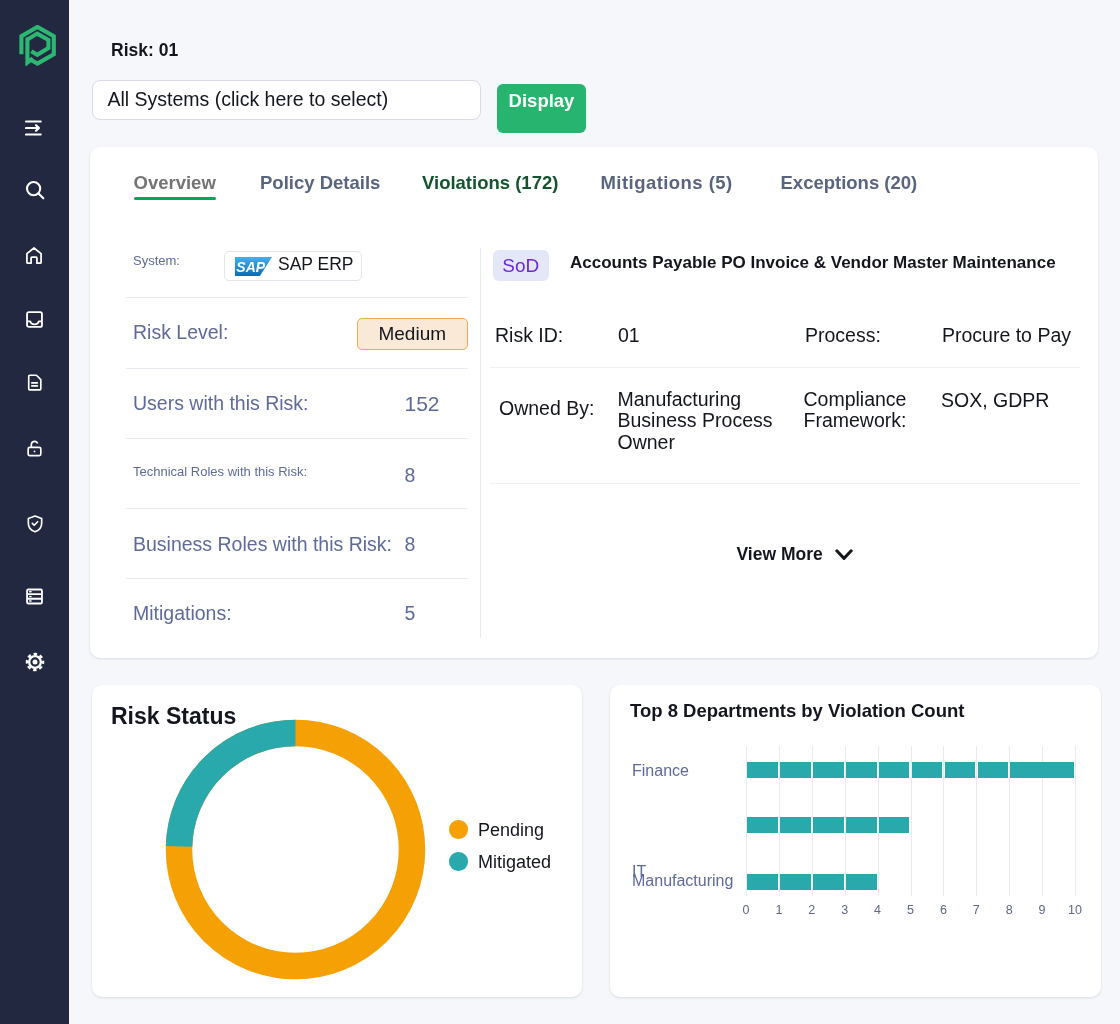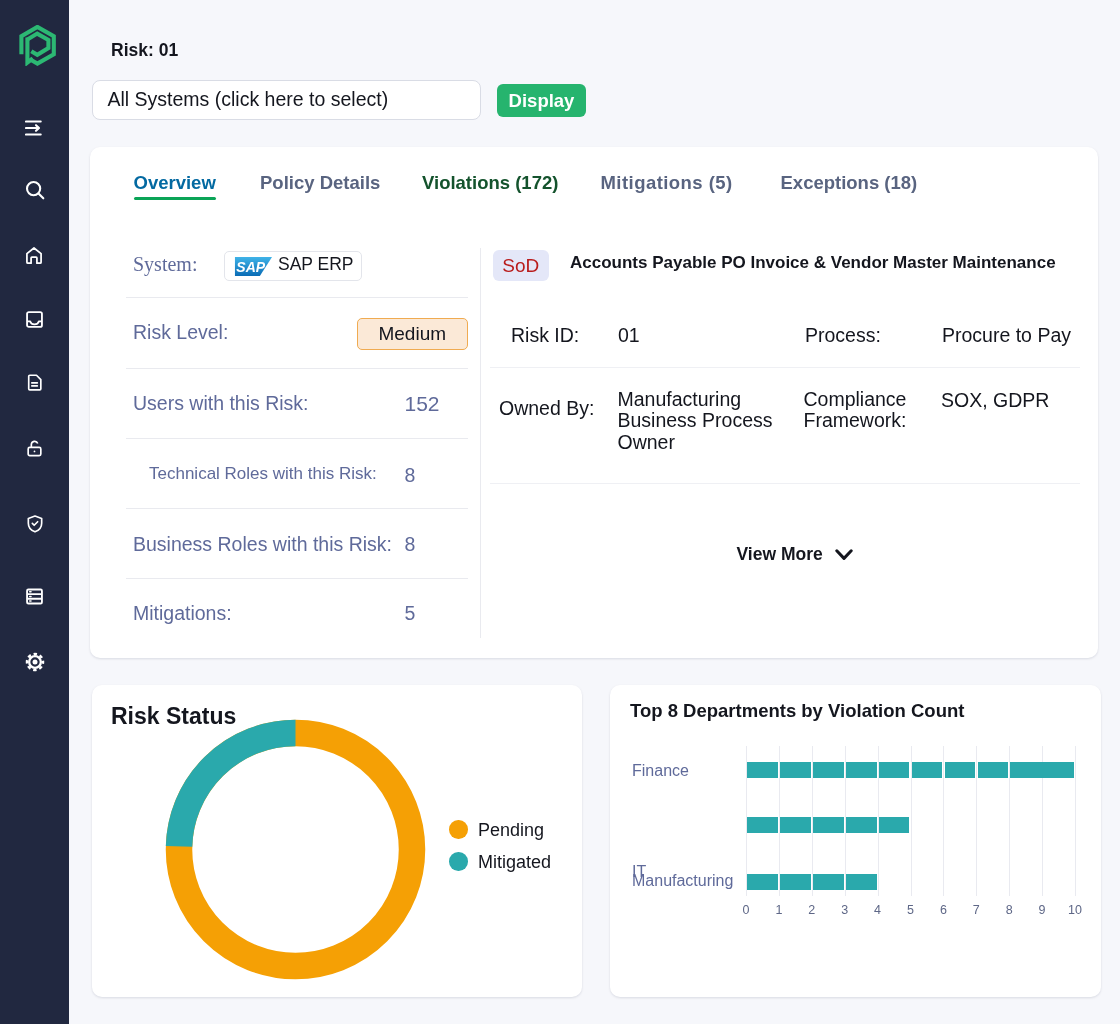--- a/index.html
+++ b/index.html
@@ -59,33 +59,33 @@
   <svg class="abs" style="left:25px;top:652px" width="20" height="20" viewBox="0 0 24 24" fill="none" stroke="#fff">
     <circle cx="12" cy="12" r="7" stroke-width="2.8"></circle>
     <circle cx="12" cy="12" r="3" fill="#fff" stroke="none"></circle>
     <circle cx="12" cy="12" r="9.6" stroke-width="3" stroke-dasharray="4.1 3.44" stroke-dashoffset="2"></circle>
   </svg>
 </div>
 
 <div class="abs dark" style="left:111px;top:39.5px;font-size:17.5px;font-weight:700;">Risk: 01</div>
 <div class="abs" style="left:92px;top:80px;width:389px;height:40px;background:#fff;border:1px solid #d9dce5;border-radius:8px;"></div>
 <div class="abs dark" style="left:107.5px;top:87.5px;font-size:19.5px;">All Systems (click here to select)</div>
-<div class="abs" style="left:497px;top:84px;width:89px;height:33px;background:#26b46e;border-radius:6px;color:#fff;font-size:18.5px;font-weight:700;text-align:center;line-height:33px;">Display</div>
+<div class="abs" style="left:497px;top:84px;width:89px;height:49px;background:#26b46e;border-radius:6px;color:#fff;font-size:18.5px;font-weight:700;text-align:center;line-height:33px;">Display</div>
 
 <div class="card" style="left:90px;top:147px;width:1008px;height:511px;"></div>
 
-<div class="abs" style="left:133.5px;top:171.5px;font-size:18.5px;font-weight:700;color:#0369a1;">Overview</div>
+<div class="abs" style="left:133.5px;top:171.5px;font-size:18.5px;font-weight:700;color:#737373;">Overview</div>
 <div class="abs" style="left:134px;top:197.3px;width:82px;height:3px;background:#0aa457;border-radius:2px;"></div>
 <div class="abs" style="left:260px;top:171.5px;font-size:18.5px;font-weight:700;color:#596480;">Policy Details</div>
 <div class="abs" style="left:422px;top:171.5px;font-size:18.5px;font-weight:700;color:#14532d;">Violations (172)</div>
 <div class="abs" style="left:600.5px;top:171.5px;font-size:18.5px;font-weight:700;color:#596480;letter-spacing:0.45px;">Mitigations (5)</div>
-<div class="abs" style="left:780.5px;top:171.5px;font-size:18.5px;font-weight:700;color:#596480;">Exceptions (18)</div>
+<div class="abs" style="left:780.5px;top:171.5px;font-size:18.5px;font-weight:700;color:#596480;">Exceptions (20)</div>
 
 <div id="leftcol">
-  <div class="abs slate" style="left:133px;top:253px;font-size:20px;font-family:Liberation Serif, serif;">System:</div>
+  <div class="abs slate" style="left:133px;top:253px;font-size:13px;">System:</div>
   <div class="abs" style="left:224px;top:250.5px;width:138px;height:30px;background:#fff;border:1px solid #e3e5eb;border-radius:5px;"></div>
   <svg class="abs" style="left:234px;top:256.5px;" width="39" height="19" viewBox="0 0 41 21">
     <defs>
         <linearGradient id="sapg" x1="0" y1="0" x2="0" y2="1">
       <stop offset="0" stop-color="#3fb3e8"></stop>
           <stop offset="1" stop-color="#0a6cb5"></stop>
     </linearGradient>
       </defs>
     <path d="M0 0 H41 L27.5 21 H0 Z" fill="url(#sapg)"></path>
     <text x="1.5" y="16.6" font-family="Liberation Sans" font-weight="700" font-style="italic" font-size="15.5" fill="#fff">SAP</text>
@@ -94,39 +94,39 @@
   <div class="abs" style="left:126px;top:296.5px;width:342px;height:1px;background:#e9eaef;"></div>
 
   <div class="abs slate" style="left:133px;top:320.5px;font-size:19.5px;">Risk Level:</div>
   <div class="abs" style="left:356.5px;top:318px;width:111.5px;height:31.5px;background:#fbe9d7;border:1px solid #f0ab51;border-radius:5px;color:#14161e;font-size:19px;text-align:center;line-height:30px;">Medium</div>
   <div class="abs" style="left:126px;top:368px;width:342px;height:1px;background:#e9eaef;"></div>
 
   <div class="abs slate" style="left:133px;top:391.7px;font-size:19.5px;">Users with this Risk:</div>
   <div class="abs slate" style="left:404.5px;top:392px;font-size:21px;">152</div>
   <div class="abs" style="left:126px;top:438.3px;width:342px;height:1px;background:#e9eaef;"></div>
 
-  <div class="abs slate" style="left:133px;top:463.6px;font-size:17px;margin-left:16px;">Technical Roles with this Risk:</div>
+  <div class="abs slate" style="left:133px;top:463.6px;font-size:13px;">Technical Roles with this Risk:</div>
   <div class="abs slate" style="left:404.5px;top:464px;font-size:19.5px;">8</div>
   <div class="abs" style="left:126px;top:508.3px;width:342px;height:1px;background:#e9eaef;"></div>
 
   <div class="abs slate" style="left:133px;top:532.8px;font-size:19.5px;">Business Roles with this Risk:</div>
   <div class="abs slate" style="left:404.5px;top:533px;font-size:19.5px;">8</div>
   <div class="abs" style="left:126px;top:578.3px;width:342px;height:1px;background:#e9eaef;"></div>
 
   <div class="abs slate" style="left:133px;top:601.9px;font-size:19.5px;">Mitigations:</div>
   <div class="abs slate" style="left:404.5px;top:602px;font-size:19.5px;">5</div>
 </div>
 
 <div class="abs" style="left:479.5px;top:248px;width:1px;height:390px;background:#e9eaef;"></div>
 
 <div id="rightcol">
-  <div class="abs" style="left:493px;top:250px;width:55.5px;height:31px;background:#e4e7f8;border-radius:6px;color:#b91c1c;font-size:19px;text-align:center;line-height:31px;">SoD</div>
+  <div class="abs" style="left:493px;top:250px;width:55.5px;height:31px;background:#e4e7f8;border-radius:6px;color:#6d28d9;font-size:19px;text-align:center;line-height:31px;">SoD</div>
   <div class="abs dark" style="left:570px;top:253px;font-size:17px;font-weight:700;">Accounts Payable PO Invoice &amp; Vendor Master Maintenance</div>
 
-  <div class="abs dark" style="left:511px;top:324px;font-size:19.5px;">Risk ID:</div>
+  <div class="abs dark" style="left:495px;top:324px;font-size:19.5px;">Risk ID:</div>
   <div class="abs dark" style="left:618px;top:324px;font-size:19.5px;">01</div>
   <div class="abs dark" style="left:805px;top:324px;font-size:19.5px;">Process:</div>
   <div class="abs dark" style="left:942px;top:324px;font-size:19.5px;">Procure to Pay</div>
   <div class="abs" style="left:490px;top:366.5px;width:590px;height:1px;background:#eff0f4;"></div>
 
   <div class="abs dark" style="left:499px;top:389px;font-size:19.5px;margin-top:8px;">Owned By:</div>
   <div class="abs dark" style="left:617.5px;top:389px;font-size:19.5px;line-height:21.4px;width:160px;">Manufacturing Business Process Owner</div>
   <div class="abs dark" style="left:803.5px;top:389px;font-size:19.5px;line-height:21.4px;width:118px;">Compliance Framework:</div>
   <div class="abs dark" style="left:941px;top:389px;font-size:19.5px;">SOX, GDPR</div>
   <div class="abs" style="left:490px;top:483px;width:590px;height:1px;background:#eff0f4;"></div>

